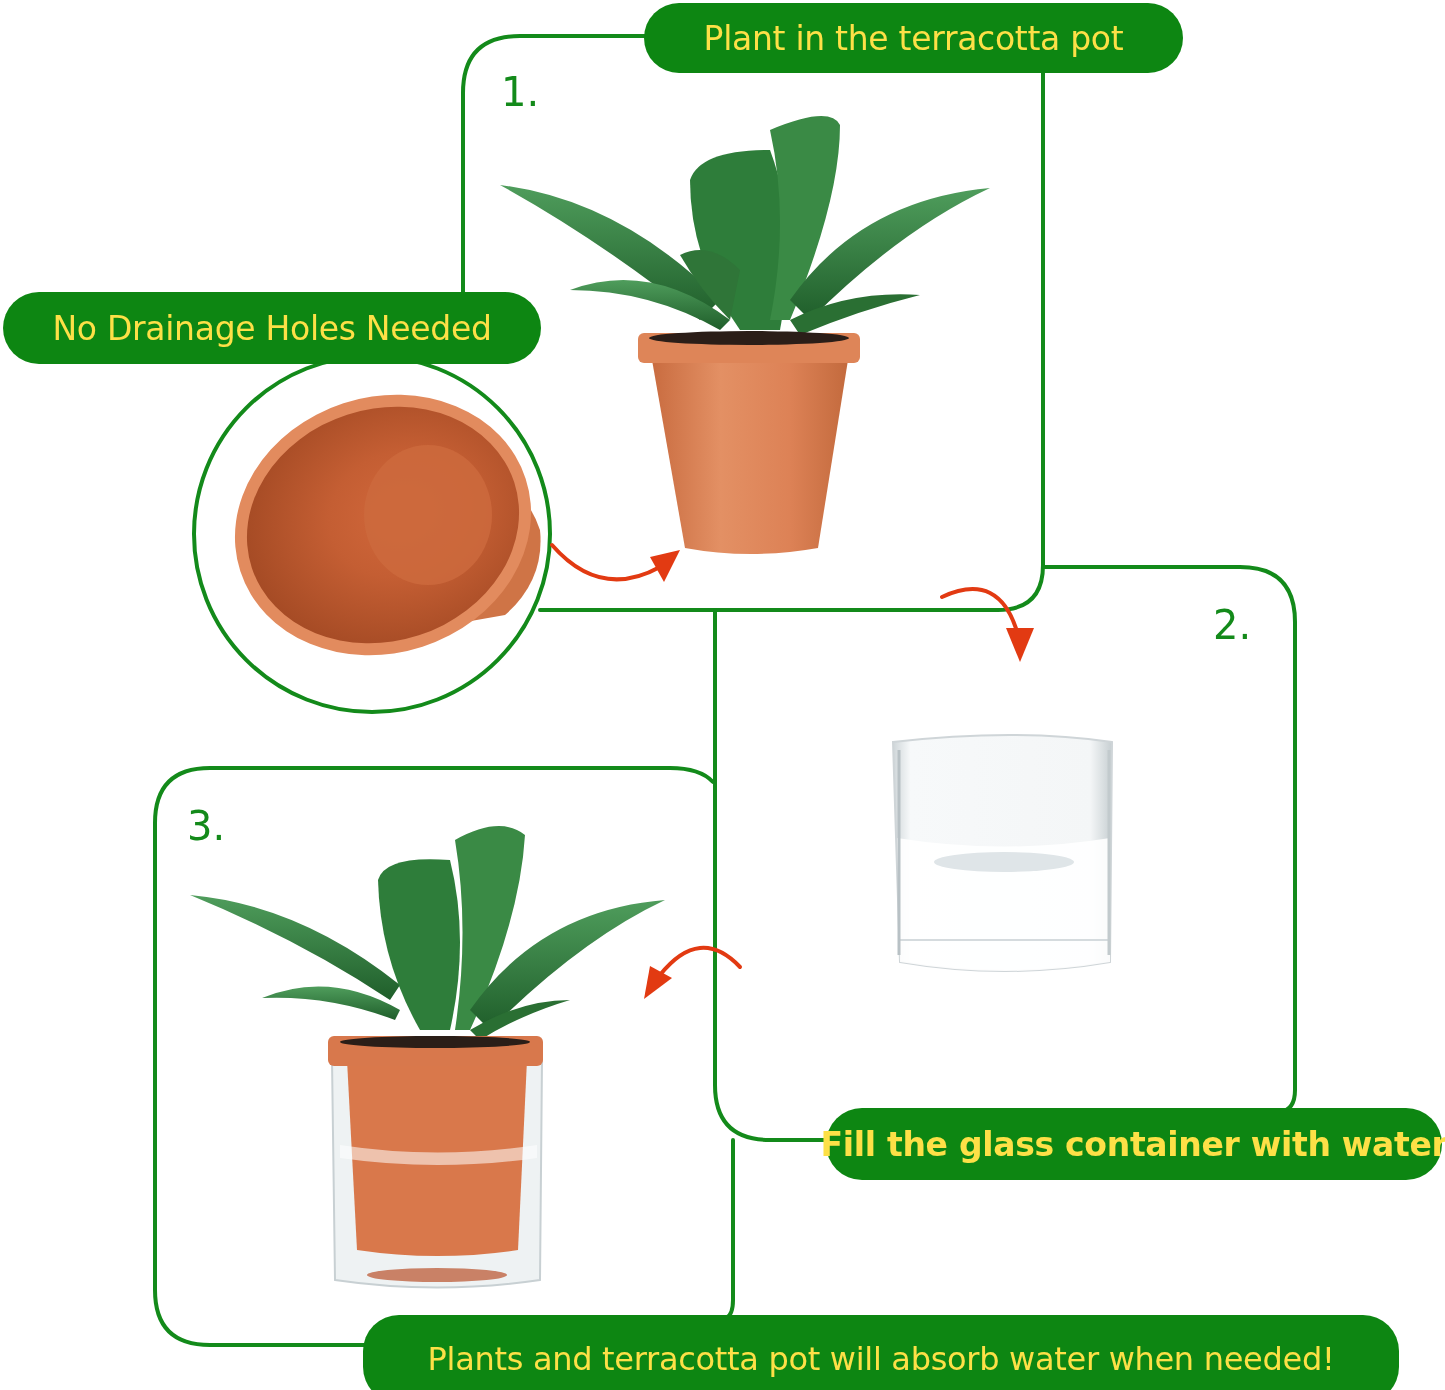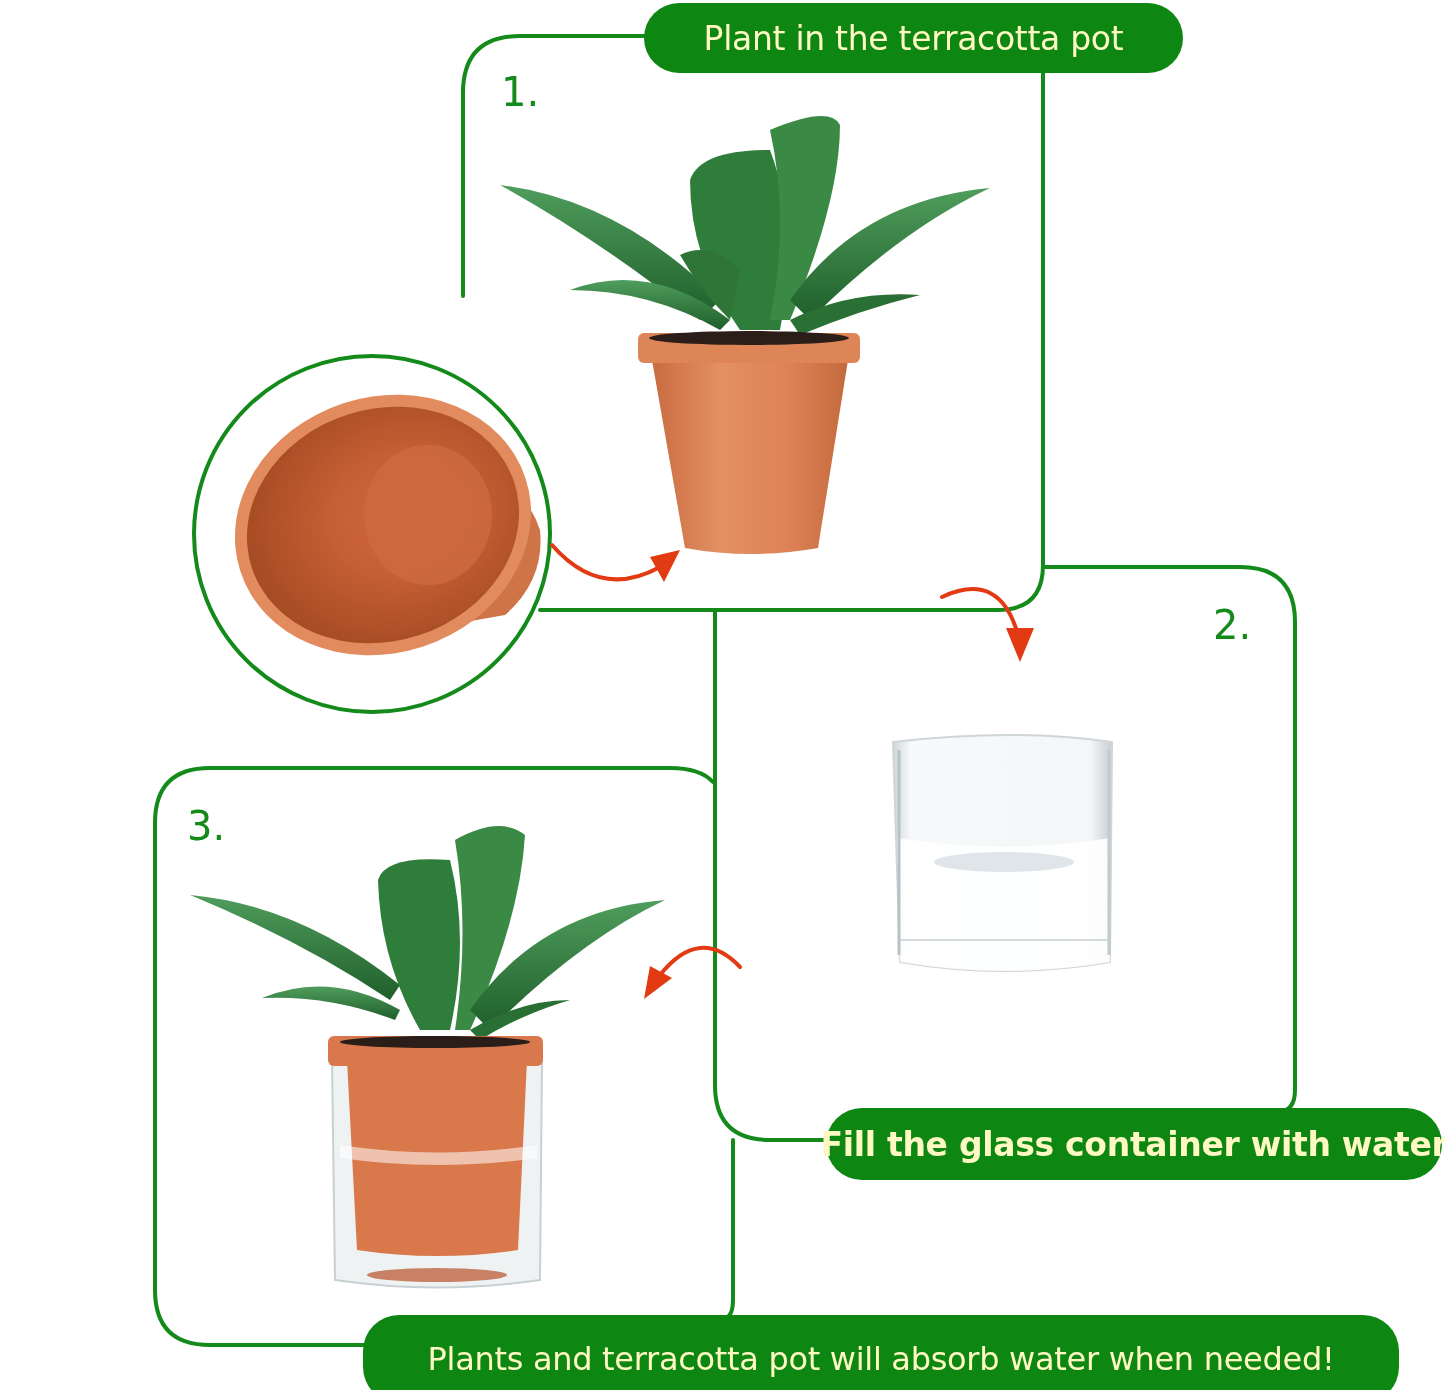--- a/index.html
+++ b/index.html
@@ -1,20 +1,20 @@
 <!DOCTYPE html>
 <html><head>
 <meta charset="utf-8">
 <style>
   html, body { margin: 0; padding: 0; background: #ffffff; }
   body { width: 1445px; height: 1390px; position: relative; overflow: hidden; font-family: "DejaVu Sans", "Liberation Sans", sans-serif; }
   .stage { position: absolute; left: 0; top: 0; width: 1445px; height: 1390px; }
   .stage svg { position: absolute; left: 0; top: 0; }
   .pill {
-    position: absolute; background: #0d8612; color: #fef9c3;
+    position: absolute; background: #0d8612; color: #fde047;
     border-radius: 36px; display: flex; align-items: center; justify-content: center;
     font-family: "DejaVu Sans", "Liberation Sans", sans-serif; font-weight: 500;
     letter-spacing: -0.3px; white-space: nowrap; box-sizing: border-box;
   }
   .step-num {
     position: absolute; color: #138a1a; font-family: "DejaVu Sans", "Liberation Sans", sans-serif;
     font-size: 40px; font-weight: 400; line-height: 1;
   }
 </style>
 </head>
@@ -134,18 +134,19 @@
       <polygon points="644,999 650,966 672,978" fill="#e23a12"></polygon>
     </g>
   </svg>
 
   <div class="step-num" style="left:501px; top:72px;">1.</div>
   <div class="step-num" style="left:1213px; top:605px;">2.</div>
   <div class="step-num" style="left:187px; top:806px;">3.</div>
 
   <div class="pill" style="left:644px; top:3px; width:539px; height:70px; font-size:33px;">Plant in the terracotta pot</div>
 
+  <div class="pill" style="left:3px; top:292px; width:538px; height:72px; font-size:33px;">No Drainage Holes Needed</div>
 
   <div class="pill" style="left:826px; top:1108px; width:616px; height:72px; font-size:33px;font-weight:bold;">Fill the glass container with water</div>
 
   <div class="pill" style="left:363px; top:1315px; width:1036px; height:88px; font-size:32px;">Plants and terracotta pot will absorb water when needed!</div>
 
 </div>
 
 </body></html>

